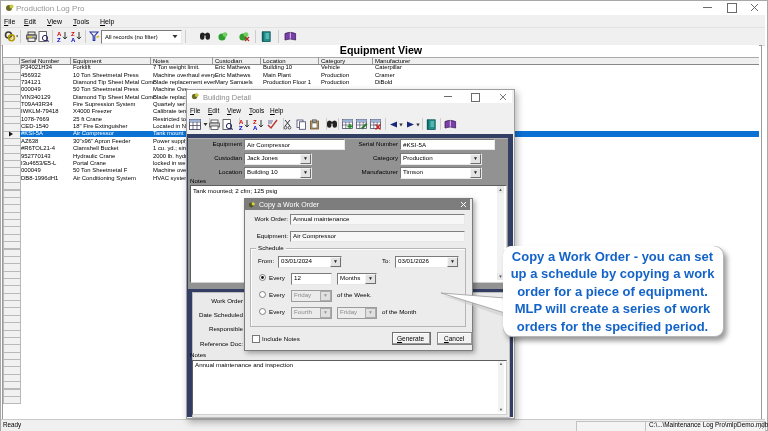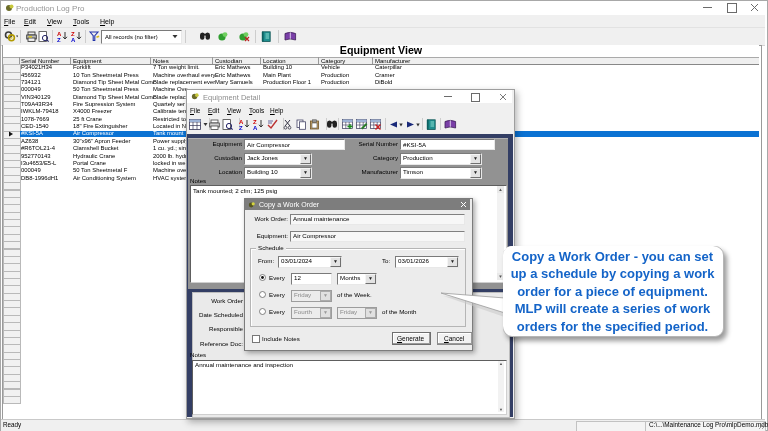--- a/index.html
+++ b/index.html
@@ -255,21 +255,21 @@
  <path d="M6 0 L0 6 M6 3 L3 6 M6 6 L6 6" stroke="#9a9a9a" stroke-width="1"></path>
 </svg>
 
 <div class="a" style="left:186px;top:89px;width:327px;height:328px;background:#f0f0f0;border:1px solid #9e9e9e;box-shadow:2px 3px 7px rgba(0,0,0,0.30);"></div>
 
 <div class="a" style="left:187px;top:90px;width:325px;height:13px;background:#ffffff;"></div>
 <svg class="a" style="left:191px;top:92px" width="9" height="9" viewBox="0 0 10 10">
  <circle cx="4" cy="5" r="3" fill="#6b6b2a"></circle>
     <circle cx="6.5" cy="3.5" r="2" fill="#c8c83c"></circle>
 </svg>
-<div class="a" style="left:203px;top:93px;font-size:7.5px;color:#8d8d8d;">Equipment Detail</div>
+<div class="a" style="left:203px;top:93px;font-size:7.5px;color:#8d8d8d;">Building Detail</div>
 <div class="a" style="left:444px;top:96px;width:8px;height:1px;background:#6b6b6b;"></div>
 <div class="a" style="left:471px;top:92.5px;width:7px;height:7px;border:1px solid #6b6b6b;"></div>
 <svg class="a" style="left:499px;top:92.5px" width="8" height="8" viewBox="0 0 8 8">
  <path d="M1 1 L7 7 M7 1 L1 7" stroke="#6b6b6b" stroke-width="0.9"></path>
 </svg>
 
 <div class="a" style="left:187px;top:103px;width:325px;height:13px;background:#f0f0f0;border-bottom:1px solid #e0e0e0;"></div>
 <div class="a" style="left:190px;top:106.5px;font-size:6.5px;color:#000;"><u>F</u>ile</div>
 <div class="a" style="left:208px;top:106.5px;font-size:6.5px;color:#000;"><u>E</u>dit</div>
 <div class="a" style="left:227px;top:106.5px;font-size:6.5px;color:#000;"><u>V</u>iew</div>

